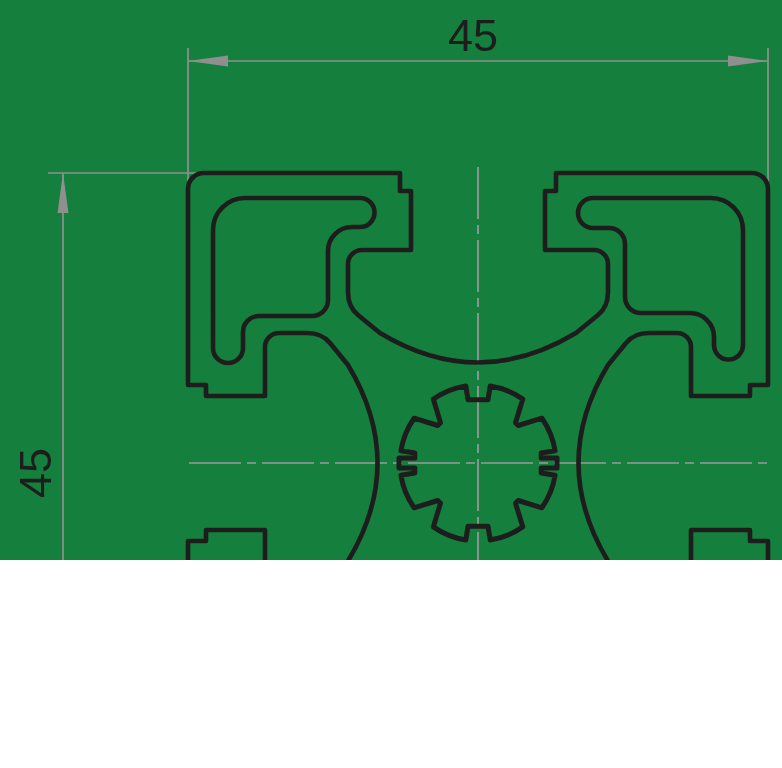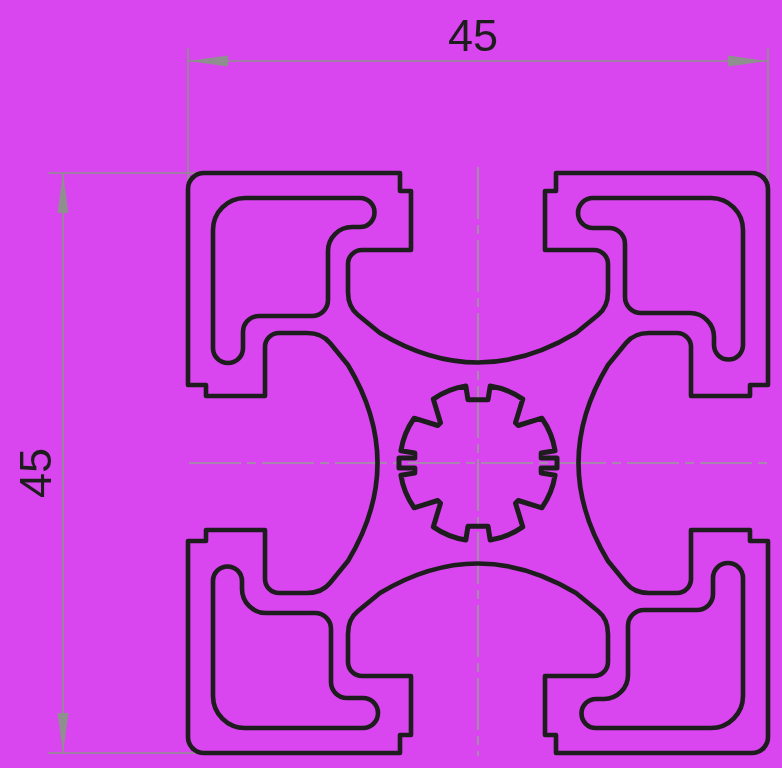--- a/index.html
+++ b/index.html
@@ -2,22 +2,22 @@
 <html><head>
 <meta charset="utf-8">
 <style>
   html, body {
     margin: 0;
     padding: 0;
     background: #ffffff;
   }
   .drawing-wrap {
     width: 782px;
-    height: 768px;
-    background: #d946ef;
+    height: 560px;
+    background: #15803d;
     position: relative;
     overflow: hidden;
   }
   svg {
     display: block;
   }
   text.dim-label {
     font-family: "Liberation Sans", "DejaVu Sans", sans-serif;
     font-size: 45px;
     font-weight: 400;

